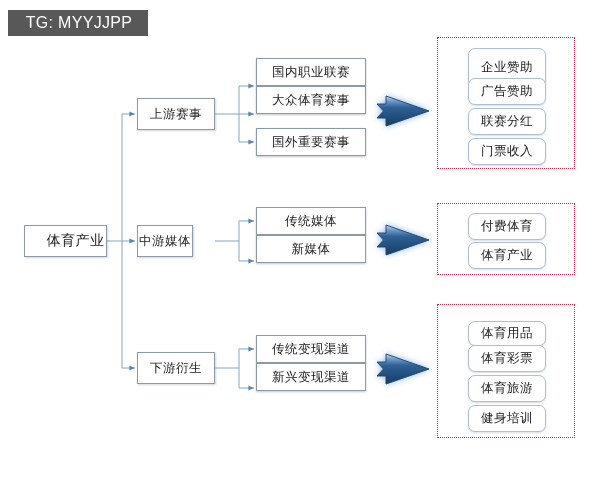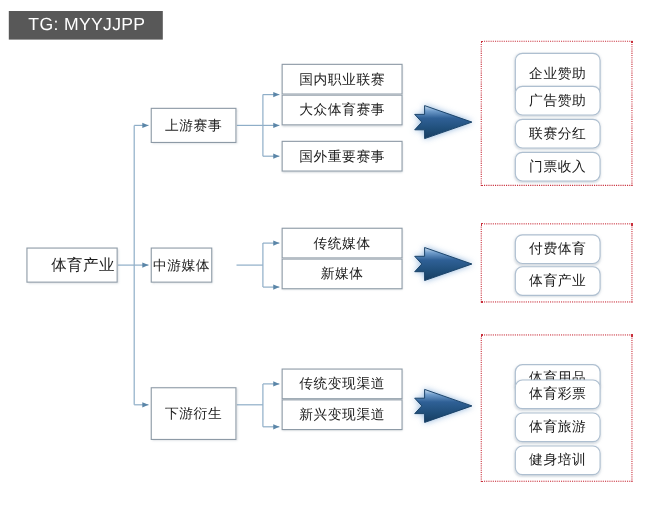--- a/index.html
+++ b/index.html
@@ -169,21 +169,21 @@
   </div>
 
   <div class="node l2" style="left:137px; top:98px; width:78px; height:32px;">
     <span>上游赛事</span>
   </div>
 
   <div class="node l2" style="left:137px; top:225px; width:56px; height:32px;">
     <span>中游媒体</span>
   </div>
 
-  <div class="node l2" style="left:137px; top:352px; width:78px; height:48px;justify-content:center;">
+  <div class="node l2" style="left:137px; top:352px; width:78px; height:32px;justify-content:center;">
     <span>下游衍生</span>
   </div>
 
   <div class="node l3" style="left:256px; top:58px; width:110px; height:28px;">
     <span>国内职业联赛</span>
   </div>
   <div class="node l3" style="left:256px; top:86px; width:110px; height:28px;">
     <span>大众体育赛事</span>
   </div>
   <div class="node l3" style="left:256px; top:128px; width:110px; height:28px;">
@@ -220,21 +220,21 @@
 
   <div class="group-frame" style="left:437px; top:203px; width:138px; height:72px;"></div>
   <div class="node rev" style="left:468px; top:213px; width:78px; height:27px;">
     <span>付费体育</span>
   </div>
   <div class="node rev" style="left:468px; top:242px; width:78px; height:27px;">
     <span>体育产业</span>
   </div>
 
   <div class="group-frame" style="left:437px; top:304px; width:138px; height:134px;"></div>
-  <div class="node rev" style="left:468px; top:331px; width:78px; height:25px;text-align:right;">
+  <div class="node rev" style="left:468px; top:321px; width:78px; height:25px;text-align:right;">
     <span>体育用品</span>
   </div>
   <div class="node rev" style="left:468px; top:345px; width:78px; height:27px;">
     <span>体育彩票</span>
   </div>
   <div class="node rev" style="left:468px; top:375px; width:78px; height:27px;">
     <span>体育旅游</span>
   </div>
   <div class="node rev" style="left:468px; top:405px; width:78px; height:27px;">
     <span>健身培训</span>

